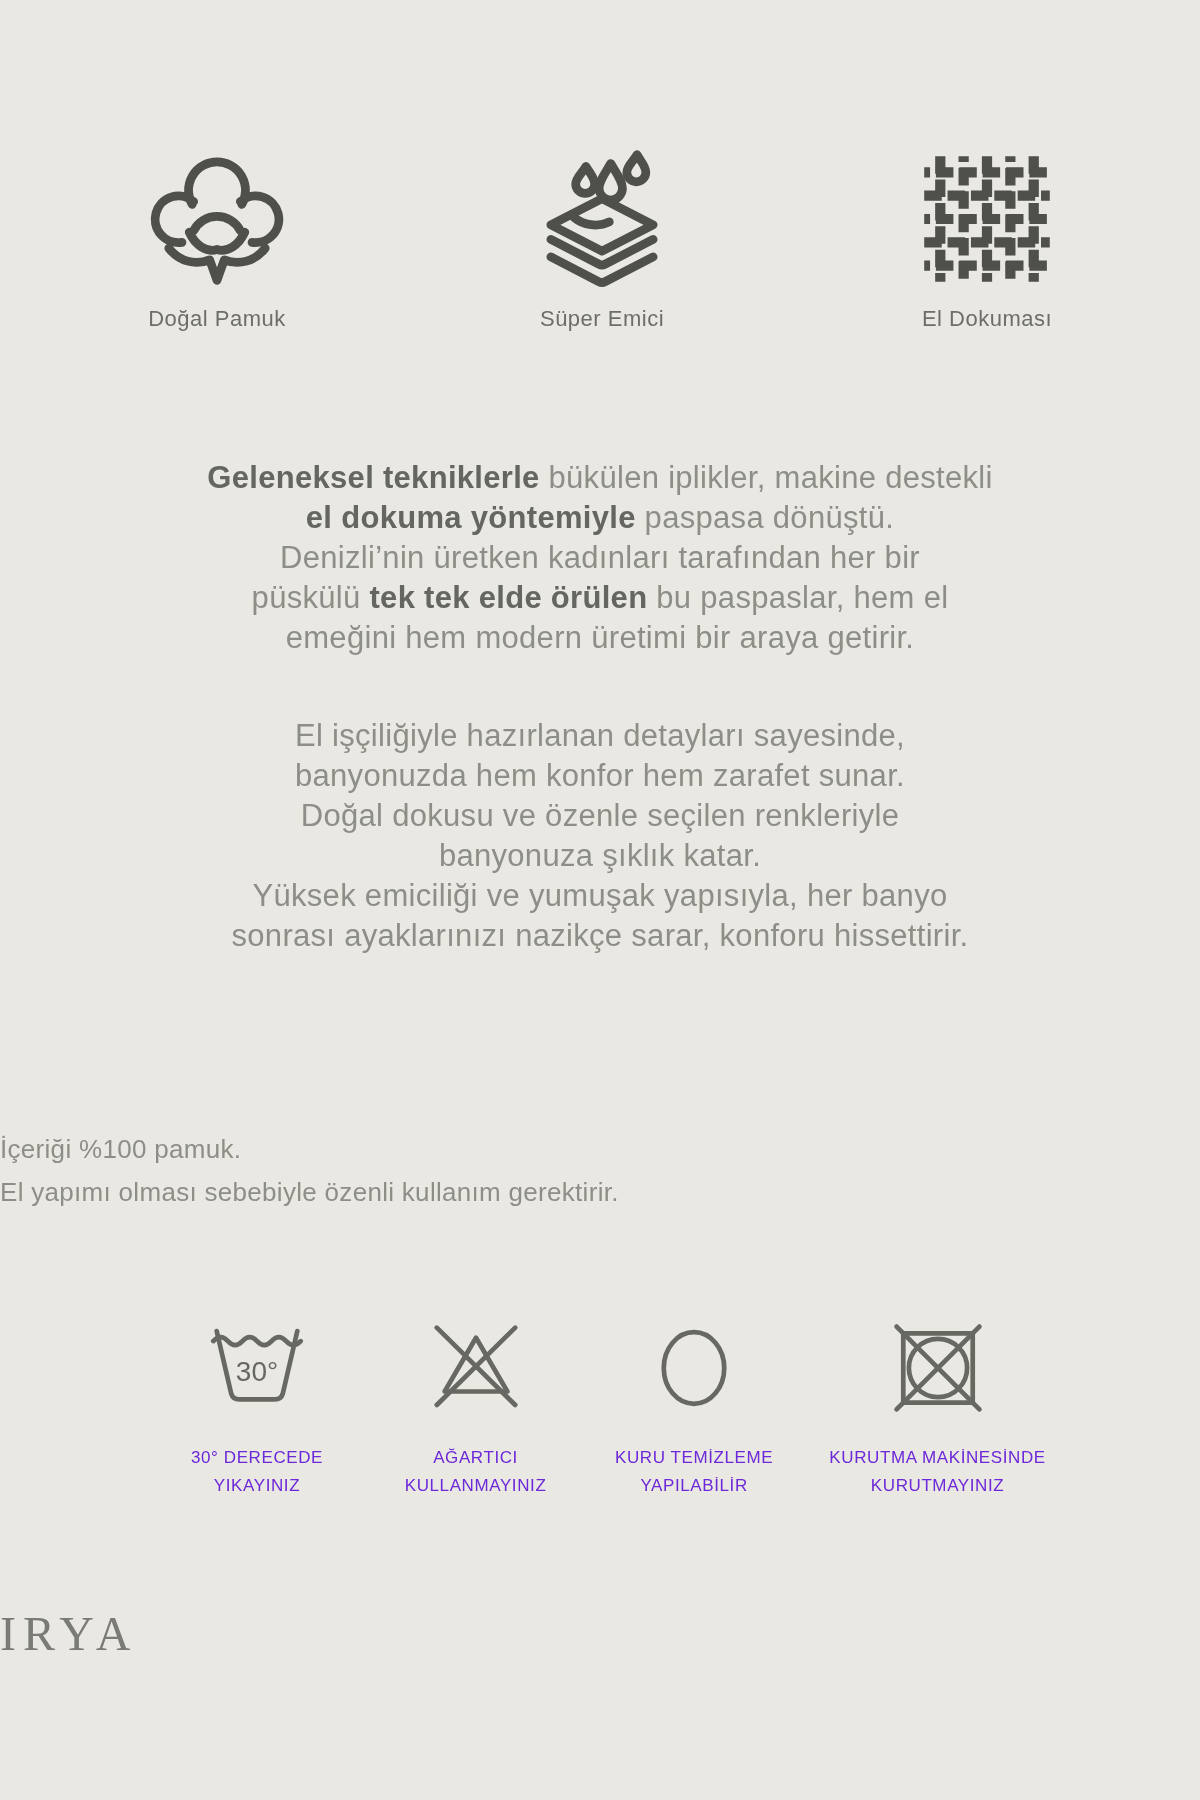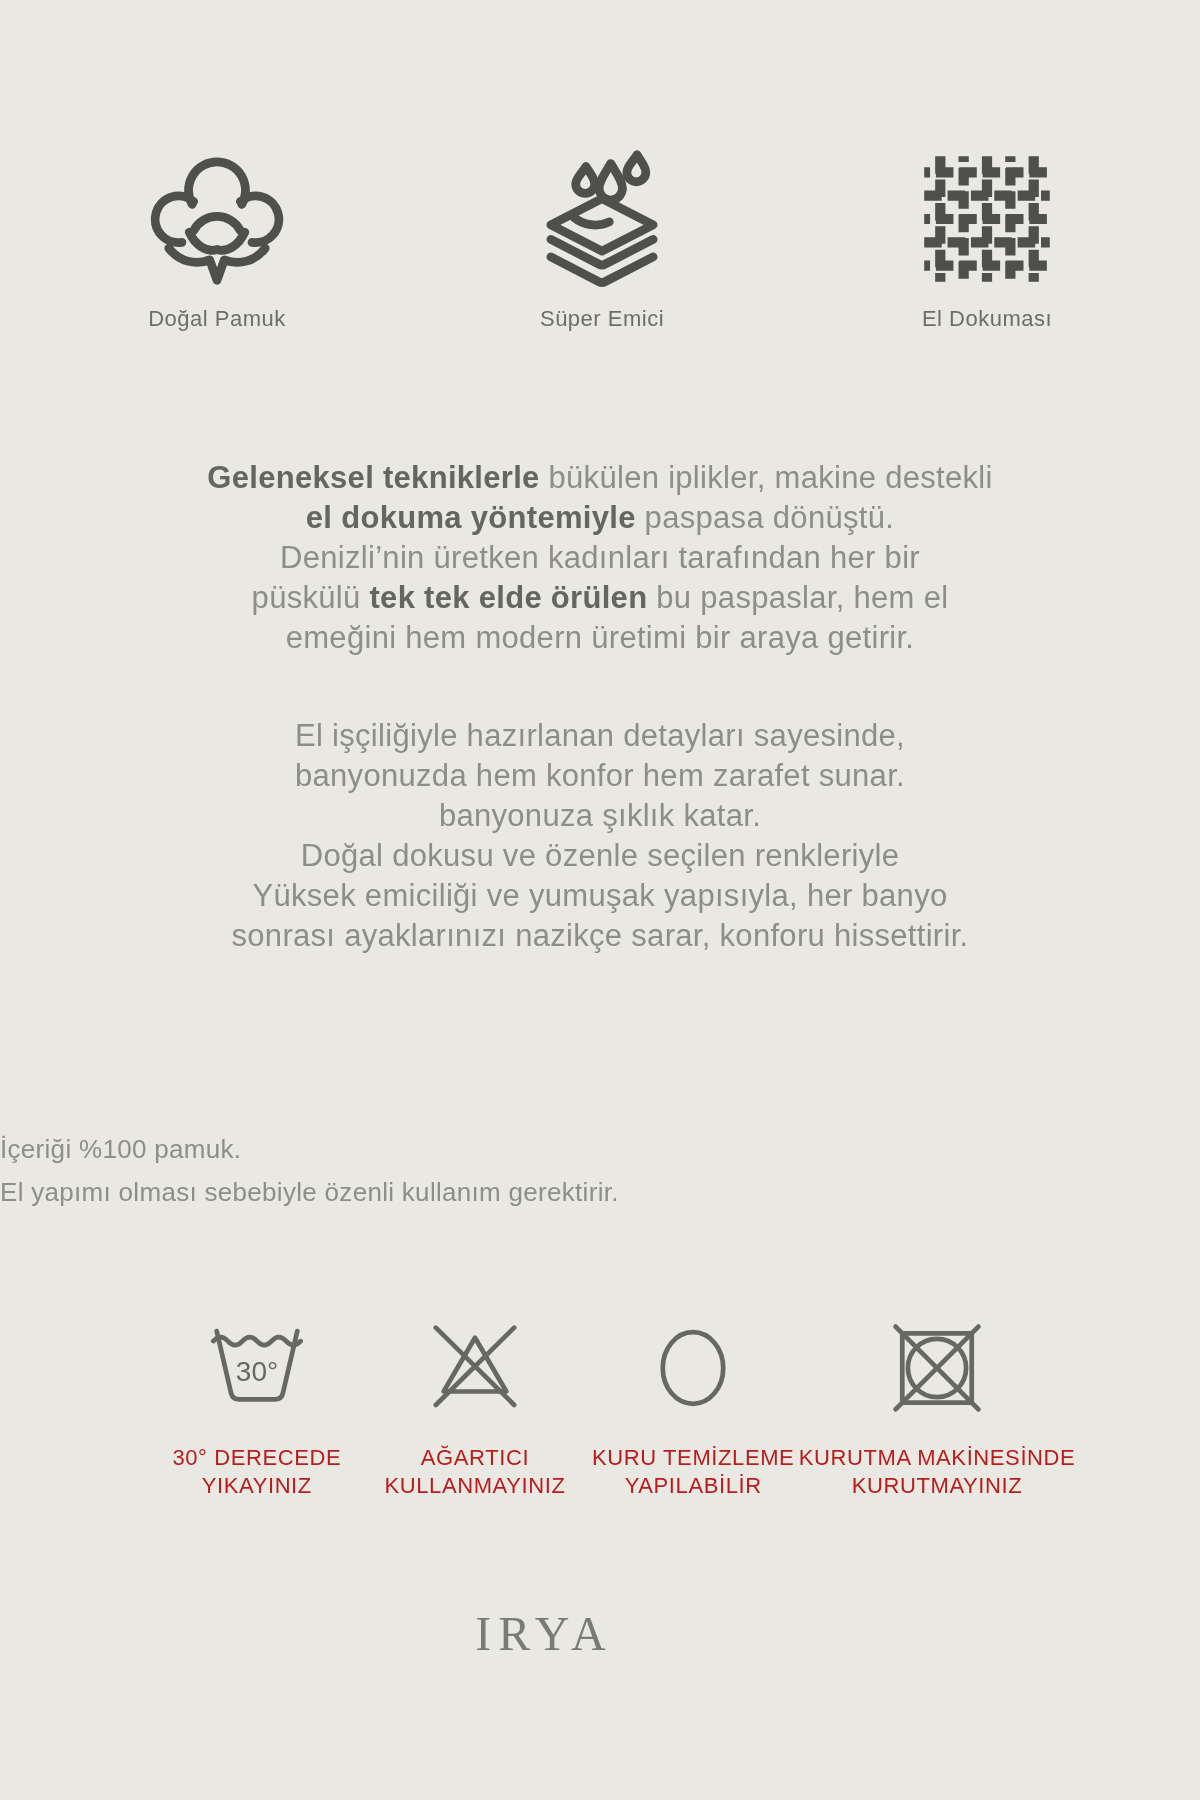--- a/index.html
+++ b/index.html
@@ -44,30 +44,30 @@
     position:absolute;top:1312px;left:150px;width:912px;
     display:flex;justify-content:space-between;align-items:flex-start;gap:12px;
   }
   .care-item{display:flex;flex-direction:column;align-items:center;}
   .care-item:nth-child(1){width:215px;}
   .care-item:nth-child(2){width:200px;}
   .care-item:nth-child(3){width:215px;align-items:center;}
   .care-item:nth-child(4){width:250px;}
   .care-item svg{width:112px;height:112px;}
   .care-label{
-    margin-top:20px;font-size:22px;line-height:28px;color:#b91c1c;
+    margin-top:20px;font-size:17px;line-height:28px;color:#6d28d9;
     text-align:center;letter-spacing:.6px;white-space:nowrap;
   }
   .care-symbol-text{
     font-family:"Liberation Sans", sans-serif;font-size:25px;fill:#686862;stroke:none;
   }
 
   
   .brand{
-    position:absolute;top:1606px;left:0;width:1088px;text-align:center;
+    position:absolute;top:1606px;left:0;width:1088px;text-align:left;
     font-family:"Liberation Serif", serif;font-size:48px;letter-spacing:7px;
     color:#7b7b76;
   }
 </style>
 </head>
 <body>
 
 <div class="page">
 
   <div class="features-row">
@@ -120,22 +120,22 @@
     <div class="para">
         <div class="text-line"><span class="bold">Geleneksel tekniklerle</span><span> bükülen iplikler, makine destekli</span></div>
         <div class="text-line"><span class="bold">el dokuma yöntemiyle</span><span> paspasa dönüştü.</span></div>
         <div class="text-line"><span>Denizli’nin üretken kadınları tarafından her bir</span></div>
         <div class="text-line"><span>püskülü </span><span class="bold">tek tek elde örülen</span><span> bu paspaslar, hem el</span></div>
         <div class="text-line"><span>emeğini hem modern üretimi bir araya getirir.</span></div>
       </div>
     <div class="para">
         <div class="text-line"><span>El işçiliğiyle hazırlanan detayları sayesinde,</span></div>
         <div class="text-line"><span>banyonuzda hem konfor hem zarafet sunar.</span></div>
+        <div class="text-line"><span>Doğal dokusu ve özenle seçilen renkleriyle</span></div>
         <div class="text-line"><span>banyonuza şıklık katar.</span></div>
-        <div class="text-line"><span>Doğal dokusu ve özenle seçilen renkleriyle</span></div>
         <div class="text-line"><span>Yüksek emiciliği ve yumuşak yapısıyla, her banyo</span></div>
         <div class="text-line"><span>sonrası ayaklarınızı nazikçe sarar, konforu hissettirir.</span></div>
       </div>
   </div>
 
   <div class="info">
       <div class="text-line"><span>İçeriği %100 pamuk.</span></div>
       <div class="text-line"><span>El yapımı olması sebebiyle özenli kullanım gerektirir.</span></div>
     </div>
 

